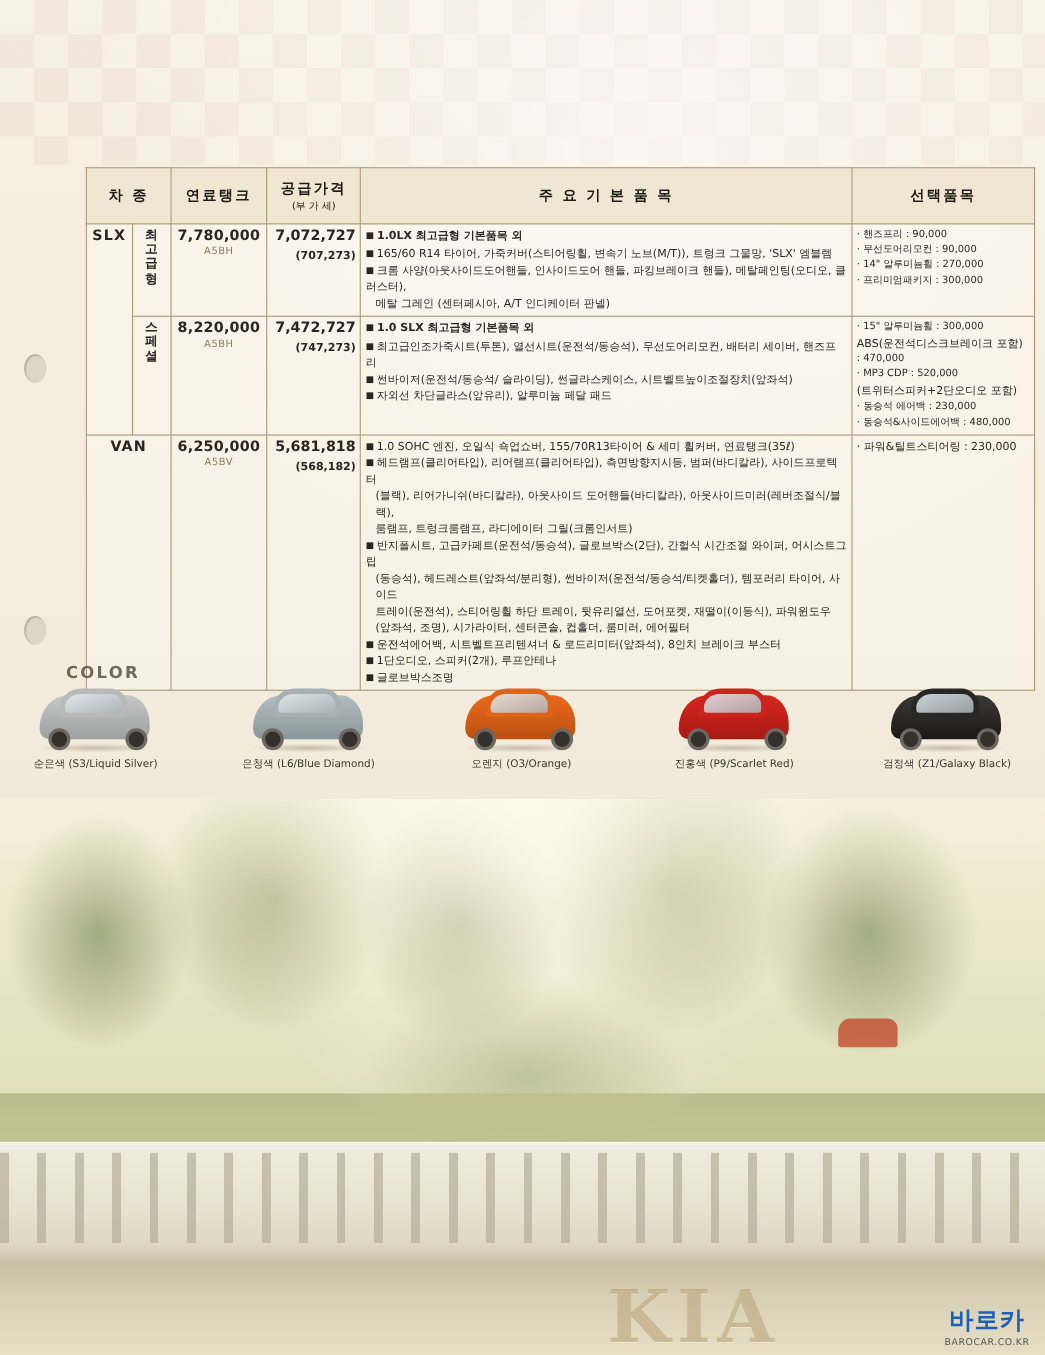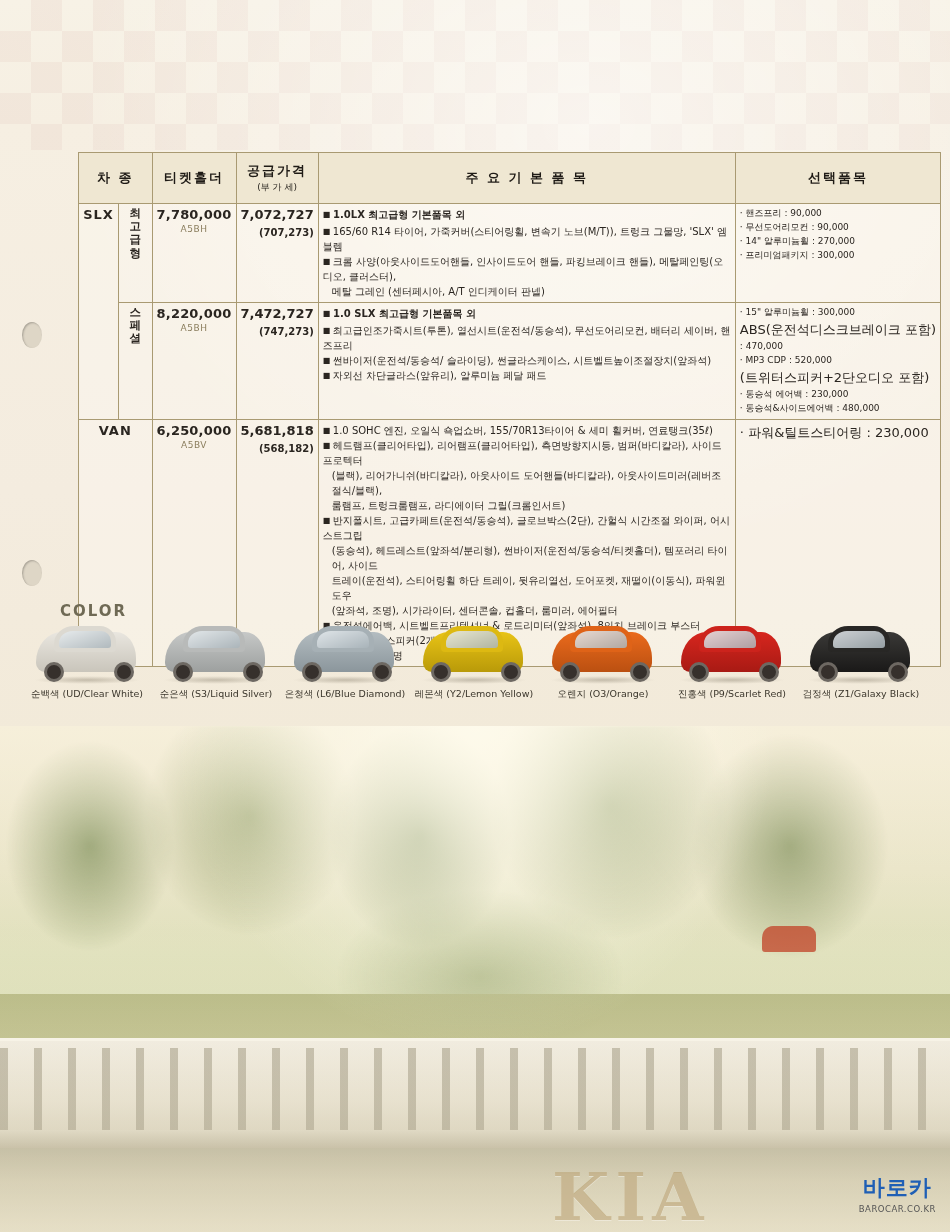--- a/index.html
+++ b/index.html
@@ -159,21 +159,21 @@
   .cont { padding-left: 9px; display: block; }
 
   .cell-option {
     font-size: 9px;
     line-height: 1.55;
     padding: 7px 4px 7px 6px;
     vertical-align: top;
   }
   .cell-option p { margin: 0; white-space: nowrap; }
   .cell-option .dot::before { content: "· "; }
-  .cell-option .tiny { font-size: 13px; }
+  .cell-option .tiny { font-size: 10px; }
   .opt-mid { padding-top: 22px; }
   .opt-van { padding-top: 78px; }
 
   
   #color-section {
     position: absolute;
     left: 0; top: 596px;
     width: 804px; height: 130px;
   }
   #color-title {
@@ -324,21 +324,21 @@
   #kia-motors {
     position: absolute;
     left: 718px; top: 1248px;
     font-size: 22px;
     letter-spacing: 3px;
     color: rgba(150,140,112,.60);
     font-style: italic;
   }
   #barocar {
     position: absolute;
-    right: 14px; bottom: 18px;
+    right: 14px; bottom: 6px;
     text-align: center;
   }
   #barocar .logo {
     font-size: 22px;
     font-weight: bold;
     color: #1f5fb5;
     letter-spacing: 1px;
   }
   #barocar .url {
     font-size: 8.5px;
@@ -362,21 +362,21 @@
       <col class="col-class">
         <col class="col-grade">
         <col class="col-price">
       <col class="col-supply">
         <col class="col-items">
         <col class="col-option">
     </colgroup>
     <thead>
       <tr>
         <th colspan="2">차 종</th>
-        <th>티켓홀더</th>
+        <th>연료탱크</th>
         <th>
           <span>공급가격</span>
           <span class="th-sub">(부 가 세)</span>
         </th>
         <th>주 요 기 본 품 목</th>
         <th>선택품목</th>
       </tr>
     </thead>
     <tbody>
 
@@ -468,31 +468,20 @@
           <p class="dot tiny">파워&amp;틸트스티어링 : 230,000</p>
         </td>
       </tr>
     </tbody>
   </table>
 
   <div id="color-section">
     <div id="color-title">COLOR</div>
     <div id="color-row">
 
-      <div class="color-item">
-        <div class="car">
-          <div class="shadow"></div>
-          <div class="body" style="background:linear-gradient(180deg,#e9e6df,#c9c5bb)"></div>
-          <div class="cabin" style="background:#dcd9d1"></div>
-          <div class="glass"></div>
-          <div class="wheel front"></div>
-          <div class="wheel rear"></div>
-        </div>
-        <div class="color-label">순백색 (UD/Clear White)</div>
-      </div>
 
       <div class="color-item">
         <div class="car">
           <div class="shadow"></div>
           <div class="body" style="background:linear-gradient(180deg,#c6c8c7,#9da09f)"></div>
           <div class="cabin" style="background:#b8bab9"></div>
           <div class="glass"></div>
           <div class="wheel front"></div>
           <div class="wheel rear"></div>
         </div>
@@ -504,31 +493,20 @@
           <div class="shadow"></div>
           <div class="body" style="background:linear-gradient(180deg,#b3bcc0,#8b969c)"></div>
           <div class="cabin" style="background:#a6b0b5"></div>
           <div class="glass"></div>
           <div class="wheel front"></div>
           <div class="wheel rear"></div>
         </div>
         <div class="color-label">은청색 (L6/Blue Diamond)</div>
       </div>
 
-      <div class="color-item">
-        <div class="car">
-          <div class="shadow"></div>
-          <div class="body" style="background:linear-gradient(180deg,#e8c316,#b99a09)"></div>
-          <div class="cabin" style="background:#ddb912"></div>
-          <div class="glass"></div>
-          <div class="wheel front"></div>
-          <div class="wheel rear"></div>
-        </div>
-        <div class="color-label">레몬색 (Y2/Lemon Yellow)</div>
-      </div>
 
       <div class="color-item">
         <div class="car">
           <div class="shadow"></div>
           <div class="body" style="background:linear-gradient(180deg,#ea6a1c,#bb5011)"></div>
           <div class="cabin" style="background:#df6318"></div>
           <div class="glass"></div>
           <div class="wheel front"></div>
           <div class="wheel rear"></div>
         </div>

